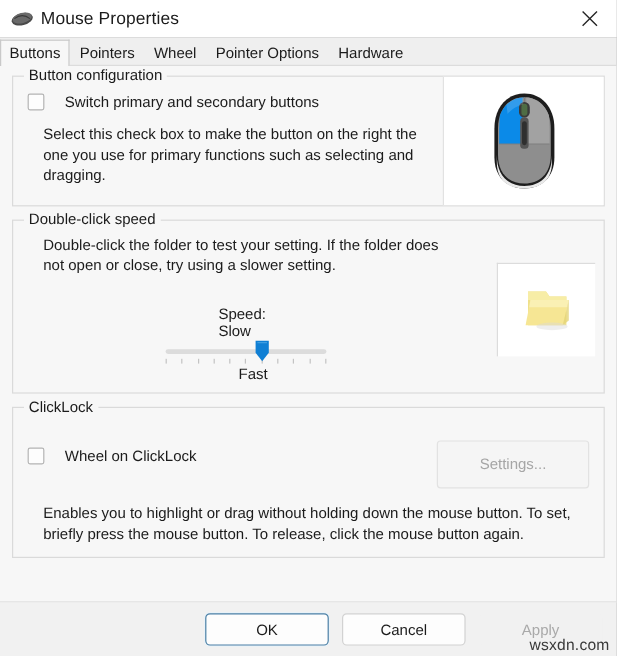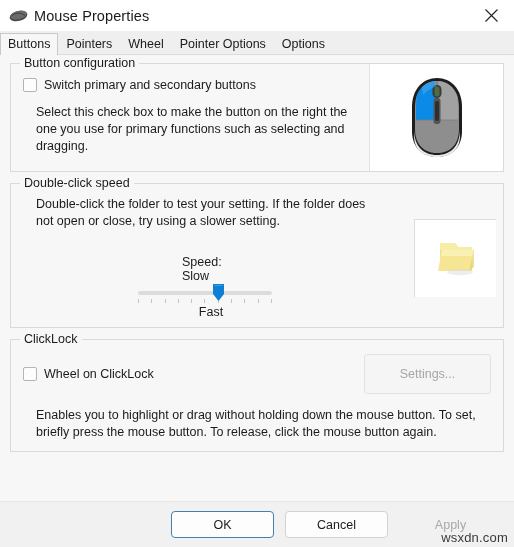--- a/index.html
+++ b/index.html
@@ -107,20 +107,21 @@
   }
   .group-inner {
     padding: 14px 12px 10px 12px;
   }
 
   
   .chk-row {
     display: flex;
     align-items: flex-start;
     cursor: default;
+    gap: 10px;
   }
   .checkbox {
     width: 14px; height: 14px;
     border: 1px solid #b4b4b4;
     background: #fdfdfd;
     border-radius: 2px;
     flex: 0 0 auto;
     margin-right: 7px;
   }
   .chk-label {
@@ -252,20 +253,21 @@
     border: 1px solid #e2e2e2;
     background: #f5f5f5;
     border-radius: 3px;
     font-size: 12.5px;
     color: #a6a6a6;
     display: flex;
     align-items: center;
     justify-content: center;
     cursor: default;
     font-family: "Liberation Sans", sans-serif;
+    margin-top: 13px;
   }
   #clicklock-desc {
     max-width: 470px;
     margin-top: 13px;
   }
 
   
   #footer {
     flex: 0 0 auto;
     height: 46px;
@@ -329,21 +331,21 @@
         <path d="M1.5 1.5 L13.5 13.5 M13.5 1.5 L1.5 13.5" stroke="#262626" stroke-width="1.15" fill="none"></path>
       </svg>
     </div>
   </div>
 
   <div id="tabstrip">
     <div class="tab active">Buttons</div>
     <div class="tab">Pointers</div>
     <div class="tab">Wheel</div>
     <div class="tab">Pointer Options</div>
-    <div class="tab">Options</div>
+    <div class="tab">Hardware</div>
   </div>
 
   <div id="page">
 
     <div class="group">
       <span class="group-title">Button configuration</span>
       <div class="group-inner" id="buttoncfg-inner">
         <div id="buttoncfg-left">
           <div class="chk-row">
             <span class="checkbox"></span>

